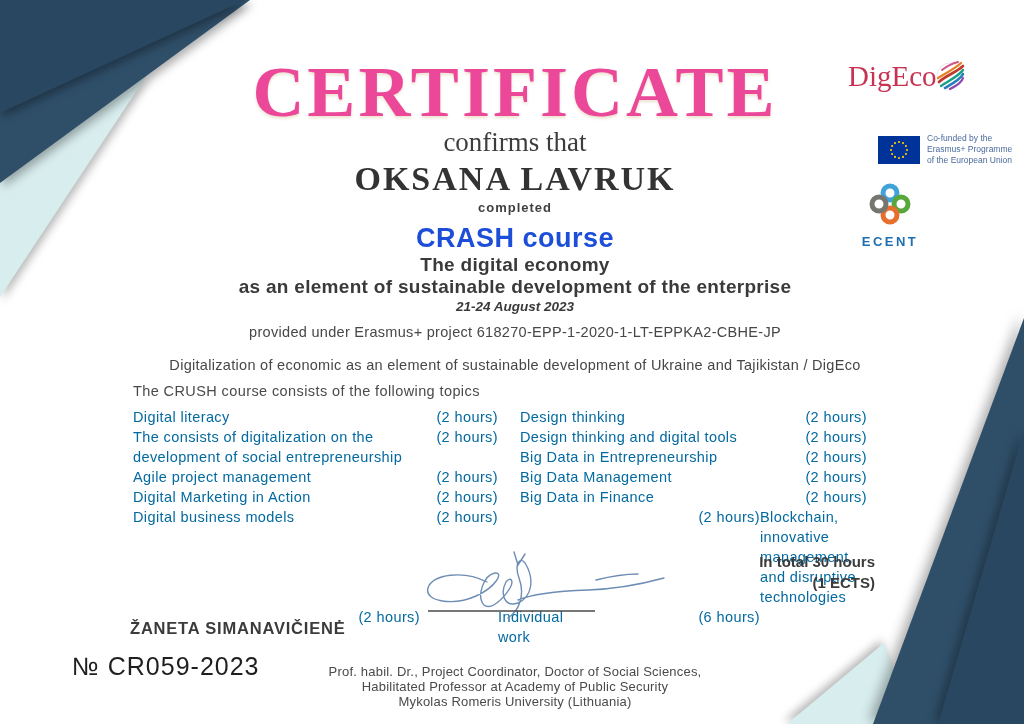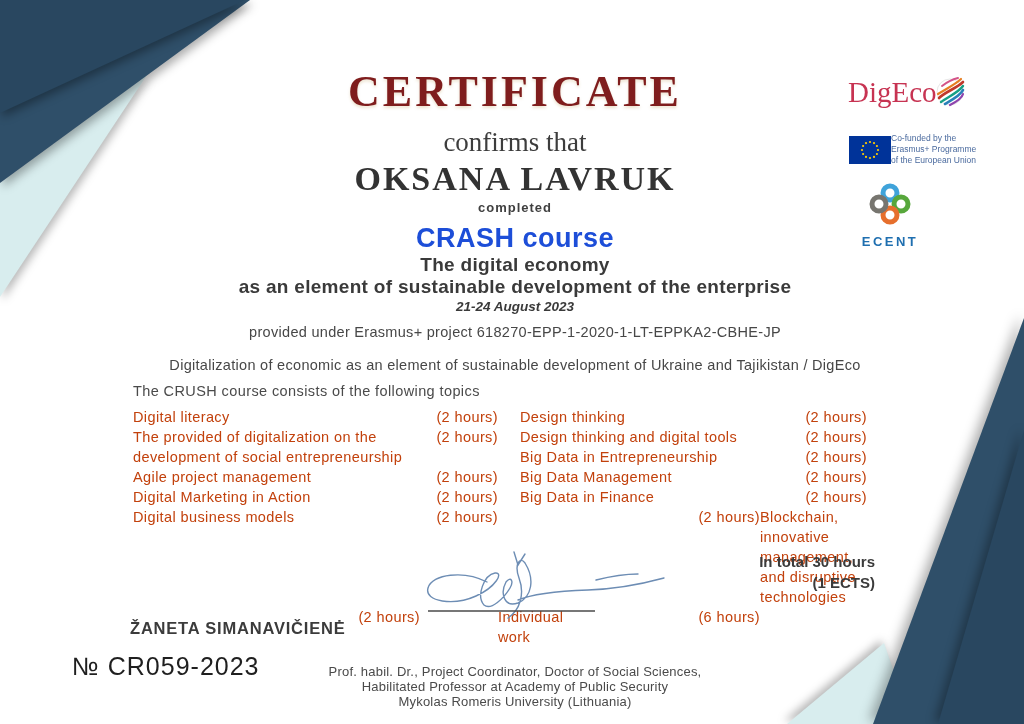--- a/index.html
+++ b/index.html
@@ -17,40 +17,40 @@
   
   #deco { position:absolute; inset:0; width:1024px; height:724px; }
 
   
   .main-col {
     position:absolute; left:120px; top:60px; width:790px;
     text-align:center;
   }
   .cert-title {
     font-family:"Liberation Serif", serif;
-    font-weight:bold; font-size:44px; line-height:64px;
-    color:#7f1d1d; letter-spacing:3px;
+    font-weight:bold; font-size:72px; line-height:64px;
+    color:#ec4899; letter-spacing:3px;
     text-shadow:0 2px 3px rgba(180,140,60,.25);
   }
   .confirms { font-family:"Liberation Serif", serif; font-size:27px; line-height:33px; color:#3d3d3d; margin-top:2px;}
   .recipient { font-family:"Liberation Serif", serif; font-weight:bold; font-size:34px; line-height:39px; color:#333; letter-spacing:2px;}
   .completed { font-size:13px; line-height:15px; font-weight:bold; color:#404040; letter-spacing:1px; margin-top:2px;}
   .course-name { font-size:27px; line-height:31px; font-weight:bold; color:#1d4ed8; letter-spacing:.5px; margin-top:8px;}
   .course-sub { font-size:19px; line-height:22px; font-weight:bold; color:#3a3a3a; letter-spacing:.3px;}
   .course-dates { font-size:13.5px; line-height:16px; font-weight:bold; color:#3a3a3a; margin-top:1px;font-style:italic;}
   .project-line1 { font-size:14.5px; line-height:17px; color:#474747; letter-spacing:.3px; margin-top:9px;}
   .project-line2 { font-size:14.5px; line-height:17px; color:#474747; letter-spacing:.3px; margin-top:16px;}
   .topics-intro { text-align:left; margin:8px 0 0 13px; font-size:14.5px; line-height:18px; color:#4a4a4a; letter-spacing:.4px;}
 
   .topics-grid {
     margin:7px 0 0 13px;
     display:grid;
     grid-template-columns:287px 78px 22px 240px 107px;
     text-align:left;
-    font-size:14.5px; line-height:20px; color:#c2410c; letter-spacing:.4px;
+    font-size:14.5px; line-height:20px; color:#0369a1; letter-spacing:.4px;
   }
   .topics-grid .hours { text-align:right; }
 
   
   .total-block {
     position:absolute; right:149px; top:551px;
     text-align:right; font-size:15px; line-height:21px; font-weight:bold; color:#3b3b3b;
   }
 
   
@@ -64,28 +64,28 @@
     font-size:13px; line-height:15px; color:#4a4a4a; letter-spacing:.2px;
   }
 
   .cert-number {
     position:absolute; left:72px; top:652px;
     font-family:Liberation Sans, sans-serif;
     font-size:25px; color:#1f1f1f; letter-spacing:1px;
   }
 
   
-  .logo-digeco { position:absolute; left:848px; top:72px; width:130px; }
+  .logo-digeco { position:absolute; left:848px; top:56px; width:130px; }
   .digeco-text {
     font-family:"Liberation Serif", serif;
     font-size:29px; color:#c73352; display:inline-block; vertical-align:middle;
   }
   .digeco-globe { display:inline-block; vertical-align:middle; margin-left:-8px; }
 
-  .logo-eu { position:absolute; left:849px; top:133px; display:flex; align-items:center; }
+  .logo-eu { position:absolute; left:878px; top:133px; display:flex; align-items:center; gap:7px; }
   .eu-text { font-size:8.5px; line-height:11px; color:#4a6a9e; }
 
   .logo-ecent { position:absolute; left:855px; top:180px; width:70px; text-align:center; }
   .ecent-text { font-size:13px; font-weight:bold; color:#1f6fb0; letter-spacing:2.5px; margin-top:0px;}
 </style>
 </head>
 <body>
 
 <svg id="deco" viewBox="0 0 1024 724">
 
@@ -109,21 +109,21 @@
   <div class="course-dates">21-24 August 2023</div>
   <div class="project-line1">provided under Erasmus+ project 618270-EPP-1-2020-1-LT-EPPKA2-CBHE-JP</div>
   <div class="project-line2">Digitalization of economic as an element of sustainable development of Ukraine and Tajikistan / DigEco</div>
   <div class="topics-intro">The CRUSH course consists of the following topics</div>
   <div class="topics-grid" id="topics-grid">
       <div>Digital literacy</div>
       <div class="hours">(2 hours)</div>
       <div></div>
       <div>Design thinking</div>
       <div class="hours">(2 hours)</div>
-      <div>The provided of digitalization on the</div>
+      <div>The consists of digitalization on the</div>
       <div class="hours">(2 hours)</div>
       <div></div>
       <div>Design thinking and digital tools</div>
       <div class="hours">(2 hours)</div>
       <div>development of social entrepreneurship</div>
       <div class="hours"></div>
       <div></div>
       <div>Big Data in Entrepreneurship</div>
       <div class="hours">(2 hours)</div>
       <div>Agile project management</div>

